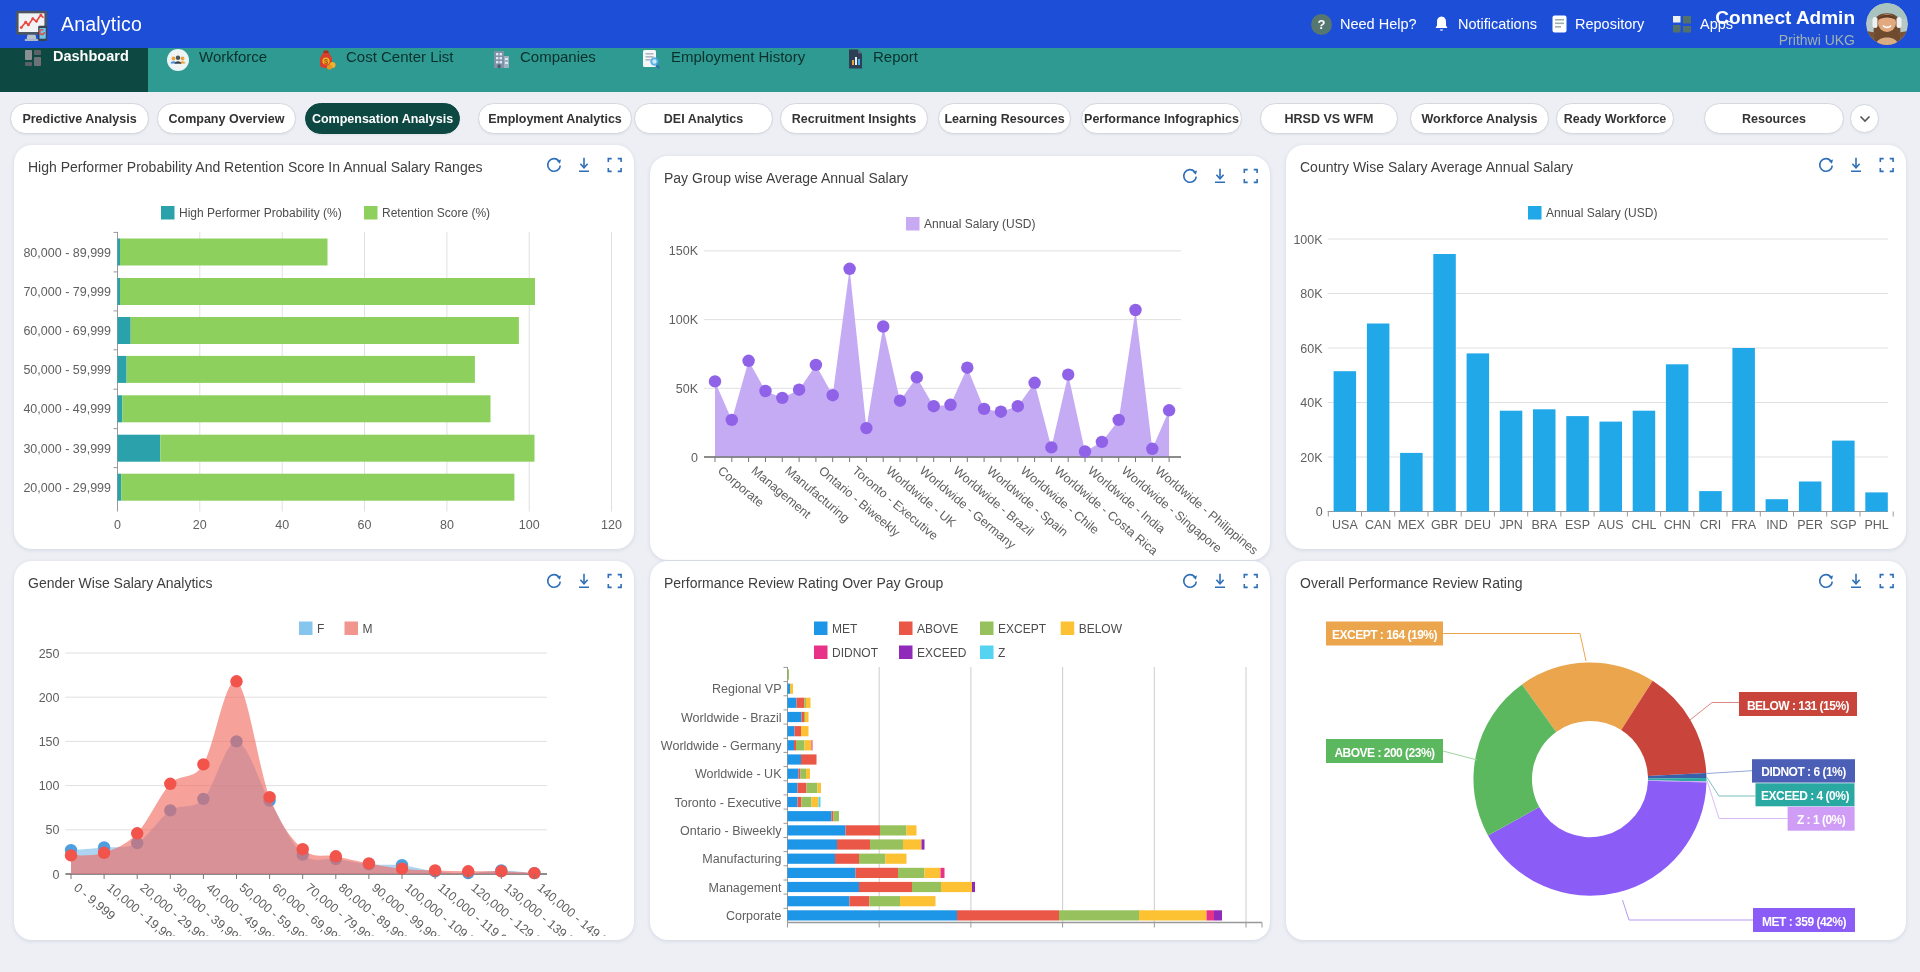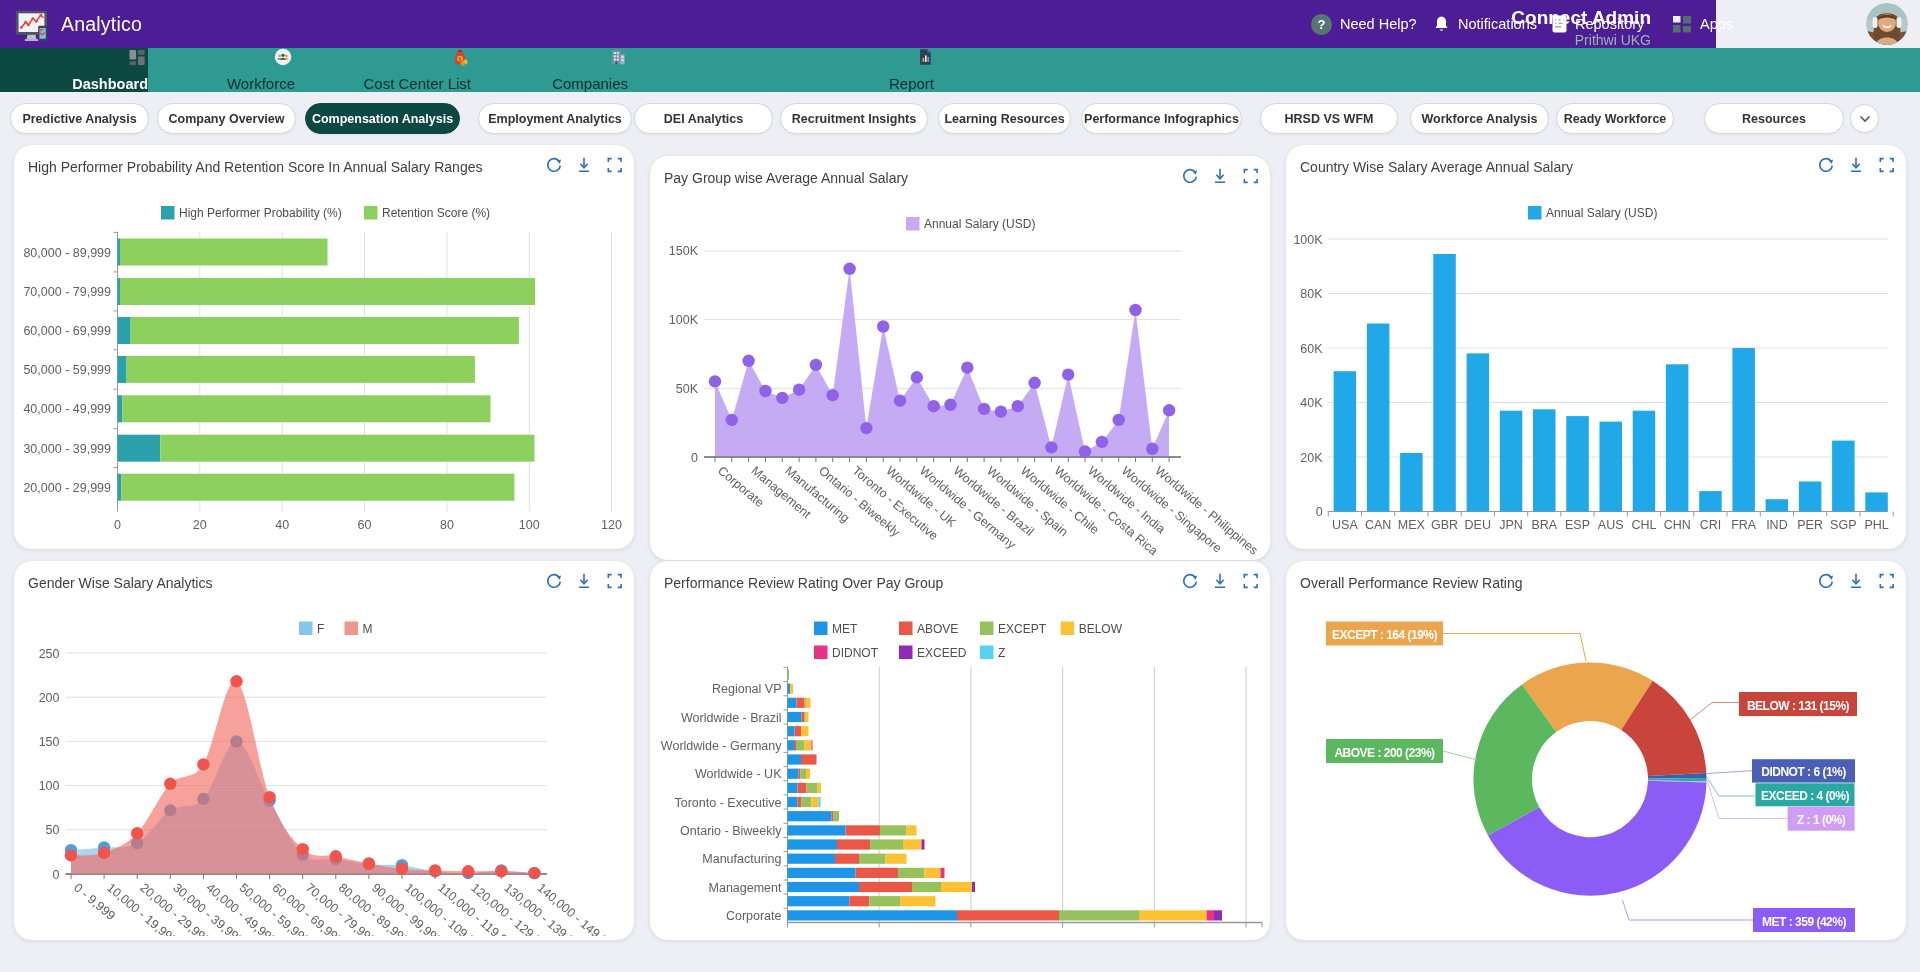--- a/index.html
+++ b/index.html
@@ -1,18 +1,18 @@
 <!DOCTYPE html>
 <html><head><meta charset="utf-8"><title>Analytico</title>
 <style>
 * { margin:0; padding:0; box-sizing:border-box; }
 body { width:1920px; height:972px; font-family:"Liberation Sans",sans-serif; background:#edeff5; overflow:hidden; position:relative; }
-.header { position:absolute; left:0; top:0; width:1716px; height:48px; background:#4c1d95; }
+.header { position:absolute; left:0; top:0; width:1920px; height:48px; background:#1d4ed8; }
 .navbar { position:absolute; left:0; top:48px; width:1920px; height:44px; background:#2f9a92; }
-.tab { position:absolute; top:0; height:44px; display:flex; align-items:flex-end; justify-content:flex-start; gap:9px; font-size:15px; color:#0b302c;flex-direction:column; }
+.tab { position:absolute; top:0; height:44px; display:flex; align-items:flex-start; justify-content:flex-start; gap:9px; font-size:15px; color:#0b302c; }
 .active-tab { background:#0d4843; }
 .brand { position:absolute; left:15px; top:6px; display:flex; align-items:center; gap:5px; }
 .brand span { color:#fff; font-size:19.5px; letter-spacing:0.2px; }
 .hitem { position:absolute; top:0; height:48px; display:flex; align-items:center; gap:8px; color:#fff; font-size:14.5px; }
 .chips { position:absolute; left:0; top:92px; width:1920px; height:53px;text-align:right; }
 .chip { position:absolute; top:11px; height:31px; background:#fff; border:1px solid #d4d7de; border-radius:15.5px; font-size:12.5px; color:#333; display:flex; align-items:center; justify-content:center; font-weight:bold; white-space:nowrap; box-shadow:0 1px 2px rgba(0,0,0,0.05); }
 .chip.active { background:#0d4843; color:#ffffff; border-color:#0d4843; }
 .chip-arrow { position:absolute; left:1850px; top:12px; width:29px; height:29px; border:1px solid #d4d7de; border-radius:50%; background:#fff; color:#555; display:flex; align-items:center; justify-content:center; font-size:13px; box-shadow:0 1px 2px rgba(0,0,0,0.05); }
 .card { position:absolute; background:#fff; border-radius:18px; box-shadow:0 1px 4px rgba(25,39,80,0.12); overflow:hidden; }
 .qm { width:21px; height:21px; border-radius:50%; background:#567670; color:#fff; font-size:13px; font-weight:bold; display:flex; align-items:center; justify-content:center; }
@@ -135,20 +135,32 @@
           <rect x="5" y="9" width="2.4" height="2.4"></rect>
           <rect x="8.6" y="9" width="2.4" height="2.4"></rect>
           <rect x="5" y="13" width="2.4" height="2.4"></rect>
           <rect x="8.6" y="13" width="2.4" height="2.4"></rect>
           <rect x="14" y="10" width="3" height="2"></rect>
           <rect x="14" y="14" width="3" height="2"></rect>
         </g>
         <rect x="6.7" y="16.5" width="2.8" height="3.5" fill="#4a5a6a"></rect>
       </svg>
       <span>Companies</span>
+    </div>
+    <div class="tab" style="left:628px;width:196px;padding-left:12px">
+      <svg width="22" height="22" viewBox="0 0 22 22">
+        <rect x="3" y="2" width="13" height="17" rx="1.5" fill="#f4f6f7"></rect>
+        <rect x="5.5" y="5" width="8" height="1.6" fill="#b0b8bd"></rect>
+        <rect x="5.5" y="8" width="8" height="1.6" fill="#b0b8bd"></rect>
+        <rect x="5.5" y="11" width="5" height="1.6" fill="#b0b8bd"></rect>
+        <circle cx="14.5" cy="13.5" r="4.2" fill="#49a8e8" opacity="0.9"></circle>
+        <circle cx="14.5" cy="13.5" r="2.2" fill="#cfe9f8"></circle>
+        <rect x="17" y="16.6" width="4.5" height="2" rx="1" transform="rotate(45 17 16.6)" fill="#2d6faf"></rect>
+      </svg>
+      <span>Employment History</span>
     </div>
     <div class="tab" style="left:824px;width:110px;padding-left:22px">
       <svg width="18" height="22" viewBox="0 0 18 22">
         <path d="M3 1.5 L12 1.5 L16 5.5 L16 20.5 L3 20.5 Z" fill="#2e3f55"></path>
         <path d="M12 1.5 L16 5.5 L12 5.5 Z" fill="#55698a"></path>
         <rect x="6" y="12" width="2" height="5" fill="#e8a33d"></rect>
         <rect x="9" y="9" width="2" height="8" fill="#e8f0f8"></rect>
         <rect x="12" y="11" width="2" height="6" fill="#49a8e8"></rect>
       </svg>
       <span>Report</span>

